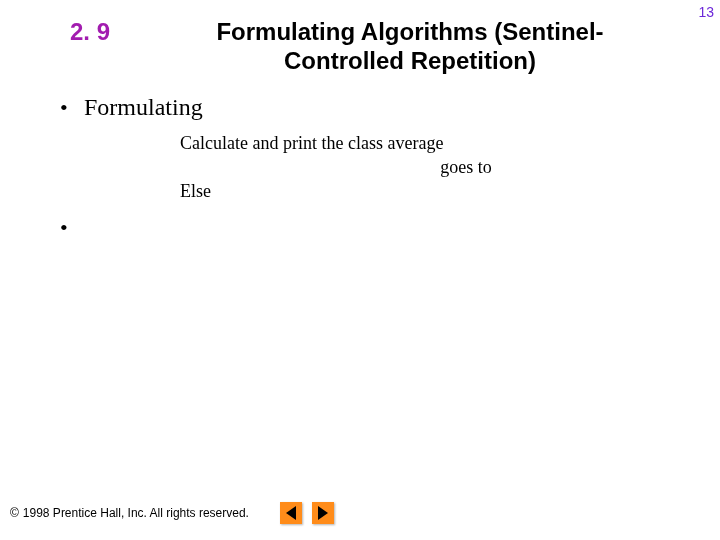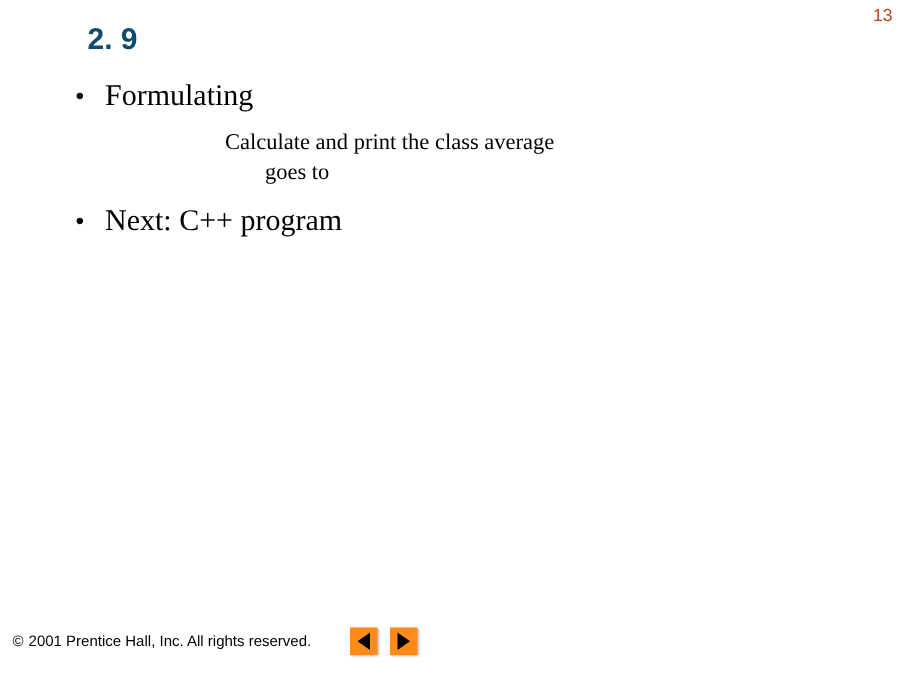--- a/index.html
+++ b/index.html
@@ -1,69 +1,70 @@
 <!DOCTYPE html>
 <html><head>
 <meta charset="utf-8">
 <style>
   * { margin: 0; padding: 0; box-sizing: border-box; }
   html, body { width: 720px; height: 540px; background: #fff; font-family: "Times New Roman", Times, serif; color: #000; position: relative; overflow: hidden; }
-  .page-number { position: absolute; top: 4px; right: 6px; font-family: Arial, Helvetica, sans-serif; font-size: 14px; color: #c2410c; }
+  .page-number { position: absolute; top: 4px; right: 6px; font-family: Arial, Helvetica, sans-serif; font-size: 14px; color: #6d28d9; }
   .title-row { display: flex; align-items: flex-start; padding: 18px 60px 0 70px; }
-  .section-number { font-family: Arial, Helvetica, sans-serif; font-weight: bold; font-size: 24px; color: #0c4a6e; min-width: 90px; }
+  .section-number { font-family: Arial, Helvetica, sans-serif; font-weight: bold; font-size: 24px; color: #a21caf; min-width: 90px; }
   .section-title { font-family: Arial, Helvetica, sans-serif; font-weight: bold; font-size: 24px; color: #000; text-align: center; flex: 1; line-height: 1.2; }
   .content { padding: 18px 0 0 60px; }
   .bullet { display: flex; align-items: baseline; margin-bottom: 4px; }
   .bullet .dot { width: 24px; font-size: 22px; line-height: 1; }
   .bullet .txt { font-size: 24px; }
   .pseudo { padding: 6px 0 0 120px; }
   .pseudo .line { font-size: 18px; line-height: 1.35; }
   .pseudo .plain { font-style: normal; }
-  .indent1 { padding-left: 32px; }
+  .indent1 { padding-left: 32px; text-align: center; }
   .indent2 { padding-left: 16px; }
   .next-bullet { margin-top: 14px; }
   .footer { position: absolute; left: 10px; bottom: 20px; display: flex; align-items: center; gap: 4px; }
   .copyright-symbol { font-family: Arial, Helvetica, sans-serif; font-size: 12px; }
   .footer-text { font-family: Arial, Helvetica, sans-serif; font-size: 12px; }
   .nav-buttons { position: absolute; bottom: 16px; left: 280px; display: flex; gap: 10px; }
   .nav-btn { width: 22px; height: 22px; background: #ff8c1a; display: flex; align-items: center; justify-content: center; cursor: pointer; box-shadow: 1px 1px 2px rgba(0,0,0,0.3); }
   .tri-left { width: 0; height: 0; border-top: 7px solid transparent; border-bottom: 7px solid transparent; border-right: 10px solid #000; }
   .tri-right { width: 0; height: 0; border-top: 7px solid transparent; border-bottom: 7px solid transparent; border-left: 10px solid #000; }
 </style>
 </head>
 <body>
 
 <div class="page-number">13</div>
 
 <div class="title-row">
   <div class="section-number">2. 9</div>
+  <div class="section-title">Formulating Algorithms (Sentinel-Controlled Repetition)</div>
 </div>
 
 <div class="content">
 
   <div class="bullet">
     <div class="dot">•</div>
     <div class="txt">Formulating</div>
   </div>
 
   <div class="pseudo">
     <div class="line">Calculate and print the class average</div>
     <div class="line plain indent1">goes to</div>
+    <div class="line">Else</div>
   </div>
 
   <div class="bullet next-bullet">
     <div class="dot">•</div>
-    <div class="txt">Next: C++ program</div>
   </div>
 
 </div>
 
 <div class="footer">
   <span class="copyright-symbol">©</span>
-  <span class="footer-text">2001 Prentice Hall, Inc. All rights reserved.</span>
+  <span class="footer-text">1998 Prentice Hall, Inc. All rights reserved.</span>
 </div>
 
 <div class="nav-buttons">
   <div class="nav-btn" title="Previous slide">
     <div class="tri-left"></div>
   </div>
   <div class="nav-btn" title="Next slide">
     <div class="tri-right"></div>
   </div>
 </div>

